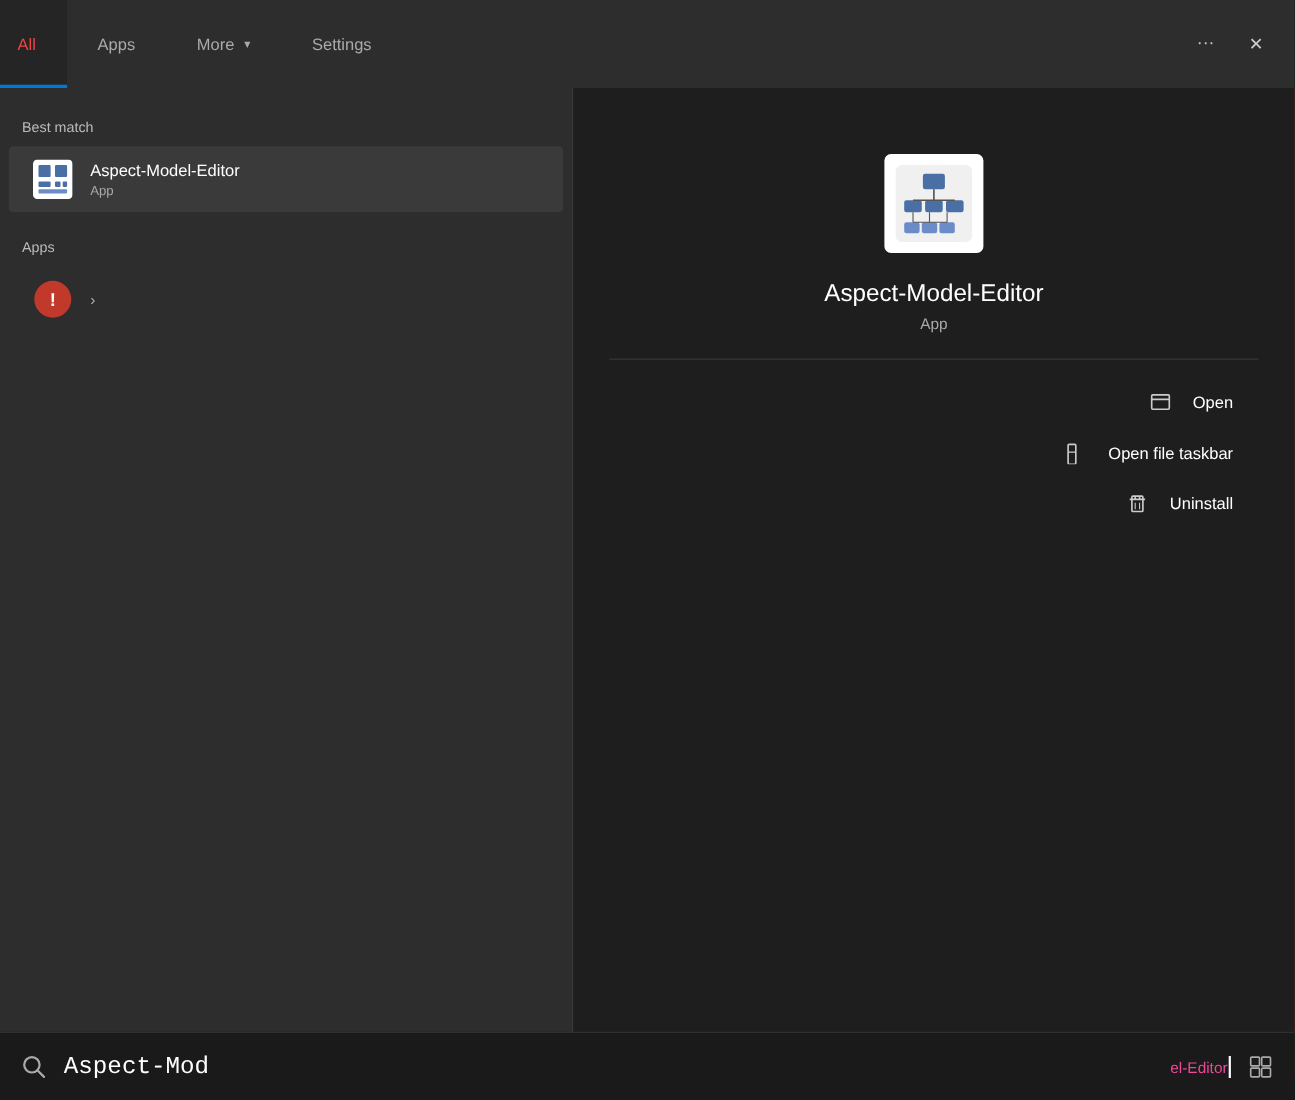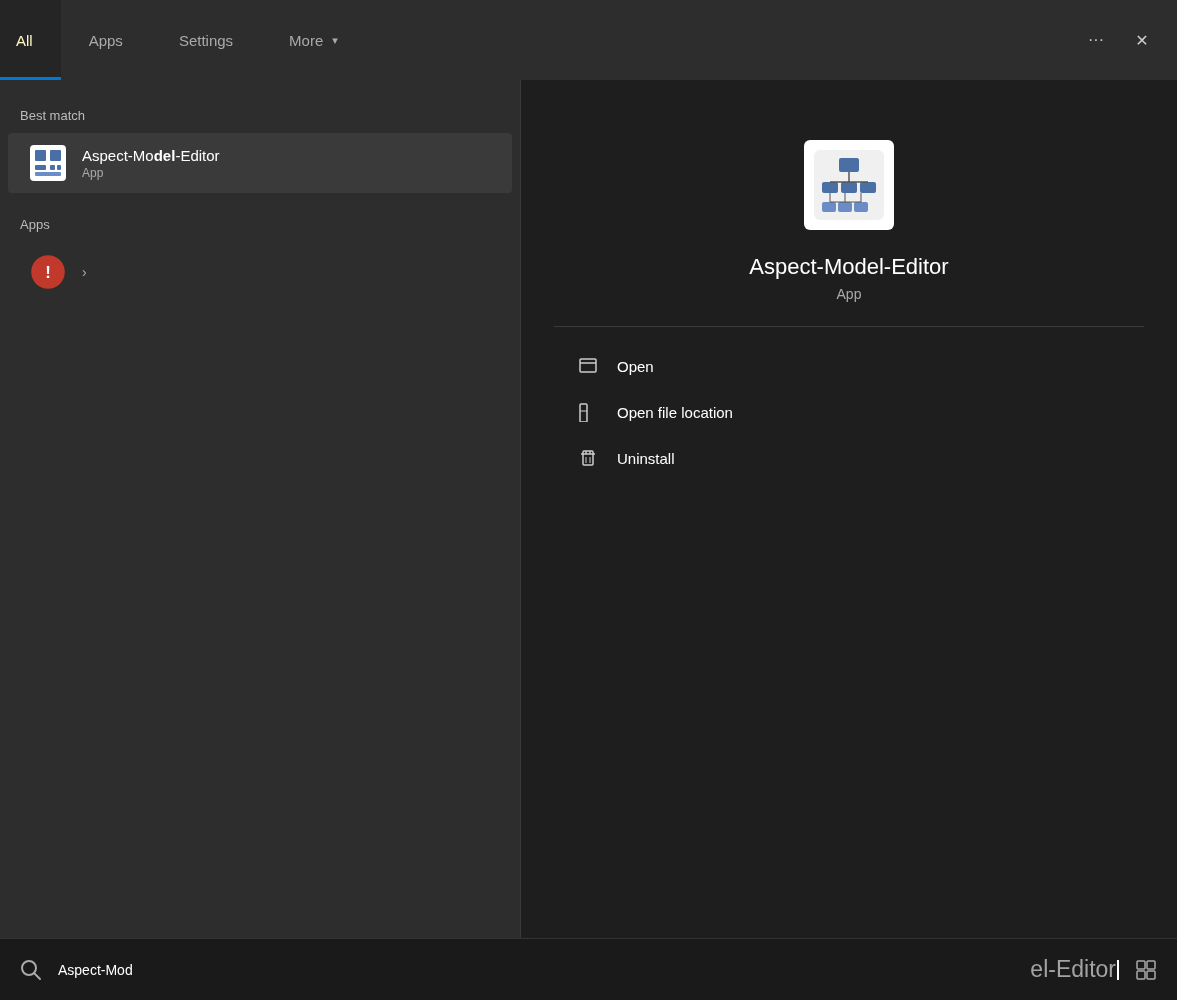--- a/index.html
+++ b/index.html
@@ -25,21 +25,21 @@
       height: 100%;
       display: flex;
       align-items: center;
       padding: 0 28px;
       color: #aaa;
       font-size: 15px;
       cursor: pointer;
       position: relative;
     }
     .tab-item.active {
-      color: #fef9c3;
+      color: #ef4444;
       background: #252525;
       padding-left: 16px;
     }
     .tab-item.active::after {
       content: '';
       position: absolute;
       bottom: 0;
       left: 0;
       right: 0;
       height: 3px;
@@ -117,21 +117,21 @@
     }
     .result-text {
       flex: 1;
     }
     .result-name {
       color: #fff;
       font-size: 15px;
       font-weight: 400;
     }
     .result-name span.highlight {
-      font-weight: 700;
+      font-weight: 400;
     }
     .result-type {
       color: #aaa;
       font-size: 12px;
       margin-top: 2px;
     }
     .result-arrow {
       color: #aaa;
       font-size: 14px;
     }
@@ -181,20 +181,21 @@
       width: 100%;
       padding: 0 40px;
     }
     .action-item {
       display: flex;
       align-items: center;
       padding: 12px 16px;
       cursor: pointer;
       border-radius: 4px;
       gap: 18px;
+      justify-content: flex-end;
     }
     .action-icon {
       width: 22px;
       height: 22px;
       display: flex;
       align-items: center;
       justify-content: center;
       color: #ccc;
       flex-shrink: 0;
     }
@@ -226,22 +227,22 @@
       justify-content: center;
       color: #aaa;
       font-size: 18px;
     }
     .search-input {
       flex: 1;
       background: transparent;
       border: none;
       outline: none;
       color: #fff;
-      font-size: 14px;
-      font-family: Liberation Sans, sans-serif;
+      font-size: 22px;
+      font-family: Liberation Mono, monospace;
     }
     .taskbar-icon {
       width: 30px;
       height: 30px;
       display: flex;
       align-items: center;
       justify-content: center;
       color: #aaa;
       cursor: pointer;
     }
@@ -263,26 +264,26 @@
 </head>
 <body>
 
 <div class="tab-bar">
   <div class="tab-item active">
     <span>All</span>
   </div>
   <div class="tab-item">
     <span>Apps</span>
   </div>
-  <div class="tab-item">
-    <span>Settings</span>
-  </div>
   <div class="tab-item tab-more">
     <span>More</span>
     <span style="font-size:11px; margin-left:4px;">▾</span>
+  </div>
+  <div class="tab-item">
+    <span>Settings</span>
   </div>
   <div class="tab-actions">
     <div class="tab-action-btn">
       <span>···</span>
     </div>
     <div class="tab-action-btn">
       <span>✕</span>
     </div>
   </div>
 </div>
@@ -373,21 +374,21 @@
       </div>
 
 
       <div class="action-item">
         <div class="action-icon">
           <svg width="20" height="20" viewBox="0 0 20 20" fill="none">
             <rect x="2" y="2" width="7" height="18" rx="1" stroke="#ccc" stroke-width="1.5"></rect>
             <line x1="2" y1="9" x2="9" y2="9" stroke="#ccc" stroke-width="1"></line>
           </svg>
         </div>
-        <span class="action-label">Open file location</span>
+        <span class="action-label">Open file taskbar</span>
       </div>
 
 
 
       <div class="action-item">
         <div class="action-icon">
           <svg width="20" height="20" viewBox="0 0 20 20" fill="none">
             <rect x="5" y="3" width="10" height="14" rx="1" stroke="#ccc" stroke-width="1.5"></rect>
             <line x1="3" y1="6" x2="17" y2="6" stroke="#ccc" stroke-width="1.5"></line>
             <line x1="8" y1="3" x2="8" y2="6" stroke="#ccc" stroke-width="1.5"></line>
@@ -406,21 +407,21 @@
 
 <div class="search-bar">
   <div class="search-icon-wrap">
     <svg width="22" height="22" viewBox="0 0 22 22" fill="none">
       <circle cx="9" cy="9" r="7" stroke="#aaa" stroke-width="2"></circle>
       <line x1="14" y1="14" x2="20" y2="20" stroke="#aaa" stroke-width="2" stroke-linecap="round"></line>
     </svg>
   </div>
   <div style="flex:1; display:flex; align-items:center;">
     <input class="search-input" type="text" value="Aspect-Mod" style="width: auto; min-width: 0px;" placeholder="Type here to search">
-    <span style="color: #a3a3a3; font-size: 23px; text-align: right;">el-Editor</span>
+    <span style="color: #ec4899; font-size: 14px; text-align: right;">el-Editor</span>
     <span class="cursor"></span>
   </div>
   <div class="taskbar-icon">
     <svg width="22" height="22" viewBox="0 0 22 22" fill="none">
       <rect x="2" y="2" width="8" height="8" rx="1" stroke="#aaa" stroke-width="1.5"></rect>
       <rect x="12" y="2" width="8" height="8" rx="1" stroke="#aaa" stroke-width="1.5"></rect>
       <rect x="2" y="12" width="8" height="8" rx="1" stroke="#aaa" stroke-width="1.5"></rect>
       <rect x="12" y="12" width="8" height="8" rx="1" stroke="#aaa" stroke-width="1.5"></rect>
     </svg>
   </div>

